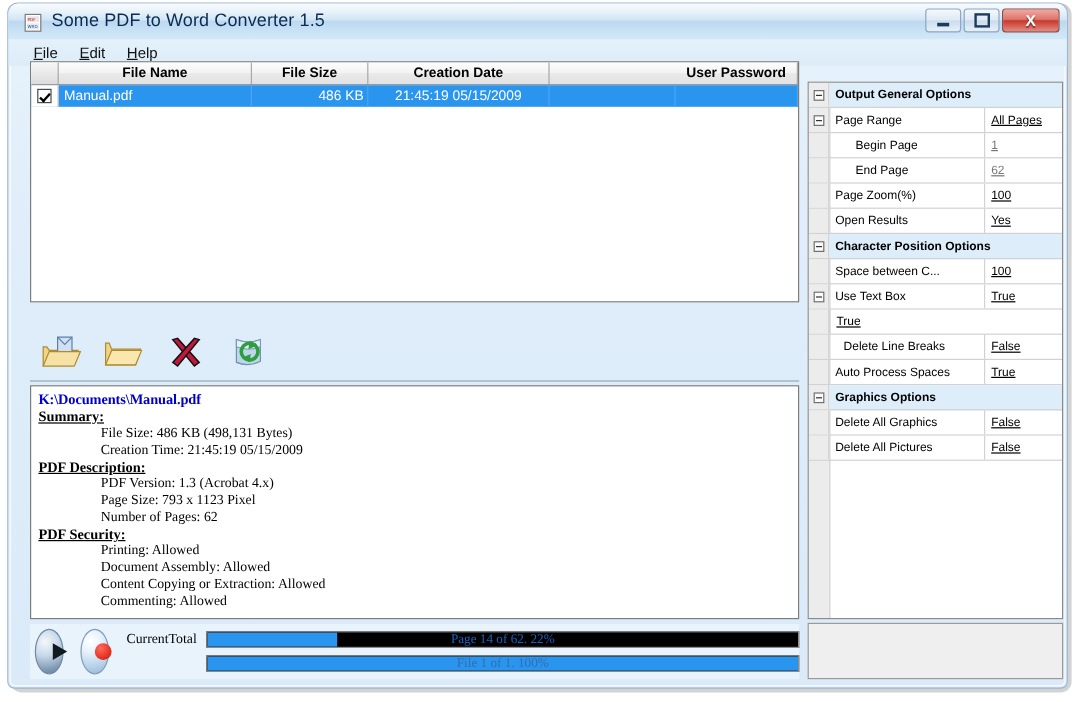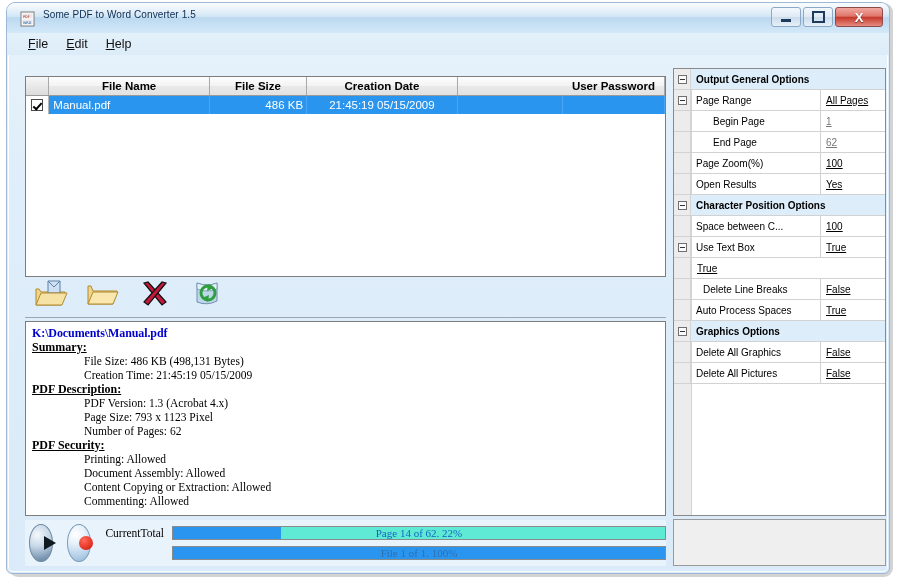--- a/index.html
+++ b/index.html
@@ -50,21 +50,21 @@
     position: absolute; left:0; top:0; width:100%; height:14px;
     background: linear-gradient(to bottom, rgba(255,255,255,0.85), rgba(255,255,255,0.12));
     border-radius: 8px 8px 0 0;
   }
   .app-icon {
     position: absolute; left: 13px; top: 8px;
     width: 16px; height: 16px;
   }
   .title-text {
     position: absolute; left: 36px; top: 6px;
-    font-size: 10px; color: #0b2b52;
+    font-size: 15px; color: #0b2b52;
     letter-spacing: 0.1px;
     white-space: nowrap;
   }
   .caption-buttons {
     position: absolute; right: 6px; top: 4px;
     display: flex; gap: 2px; align-items: center;
   }
   .cap-btn {
     width: 30px; height: 20px;
     border: 1px solid #8da8c4;
@@ -97,21 +97,21 @@
     padding-left: 12px;
     box-sizing: border-box;
   }
   .menu-item {
     font-size: 12.5px; color: #111; padding: 2px 9px;
     cursor: default; white-space: nowrap;
   }
   .menu-item .acc { text-decoration: underline; }
   
   .filelist {
-    position: absolute; left: 18px; top: 73px;
+    position: absolute; left: 18px; top: 48px;
     width: 641px; height: 201px;
     background: #ffffff;
     border: 1px solid #7d7d7d;
     box-sizing: border-box;
     overflow: hidden;
   }
   .fl-header {
     display: flex; height: 19px;
     border-bottom: 1px solid #9a9a9a;
     background: linear-gradient(to bottom, #fdfdfd 0%, #f3f3f3 48%, #e9e9e9 52%, #e2e2e2 100%);
@@ -241,21 +241,21 @@
     font-family: "Liberation Serif", serif;
   }
   .prog-bars {
     margin-left: 8px;
     display: flex; flex-direction: column; justify-content: center;
     height: 40px;
   }
   .pbar {
     position: relative;
     width: 494px; height: 14px;
-    background: #5eead4;
+    background: #000000;
     border: 1px solid #8a8a8a;
     box-sizing: border-box;
     margin: 3px 0;
     overflow: hidden;
   }
   .pbar-fill {
     position: absolute; left: 0; top: 0; bottom: 0;
     background: #2a95ef;
   }
   .pbar-text {

